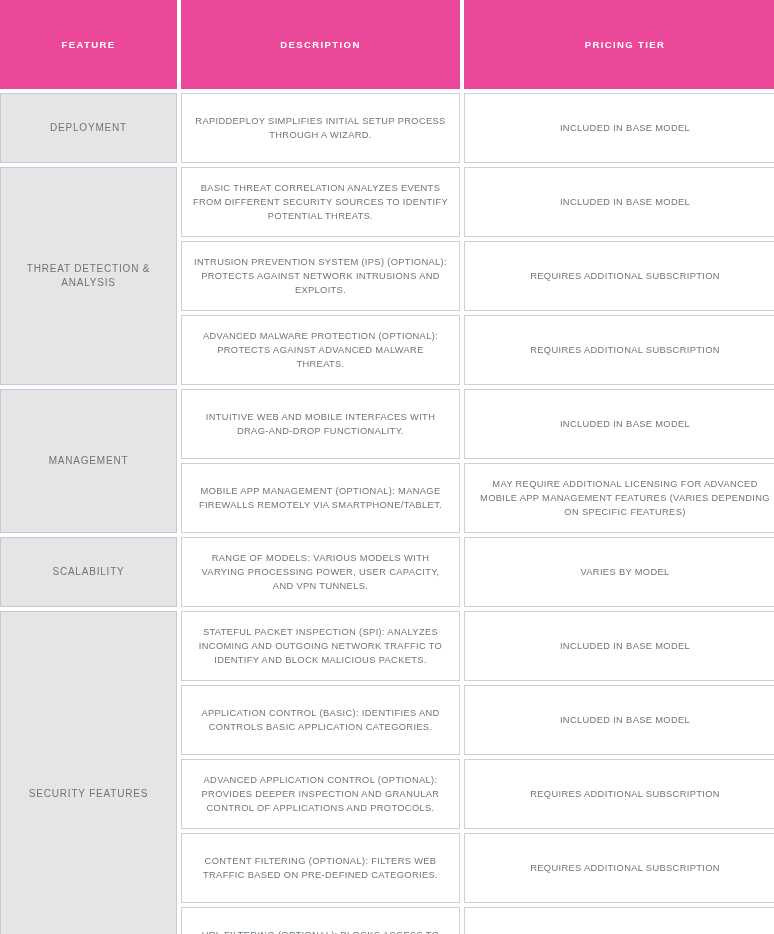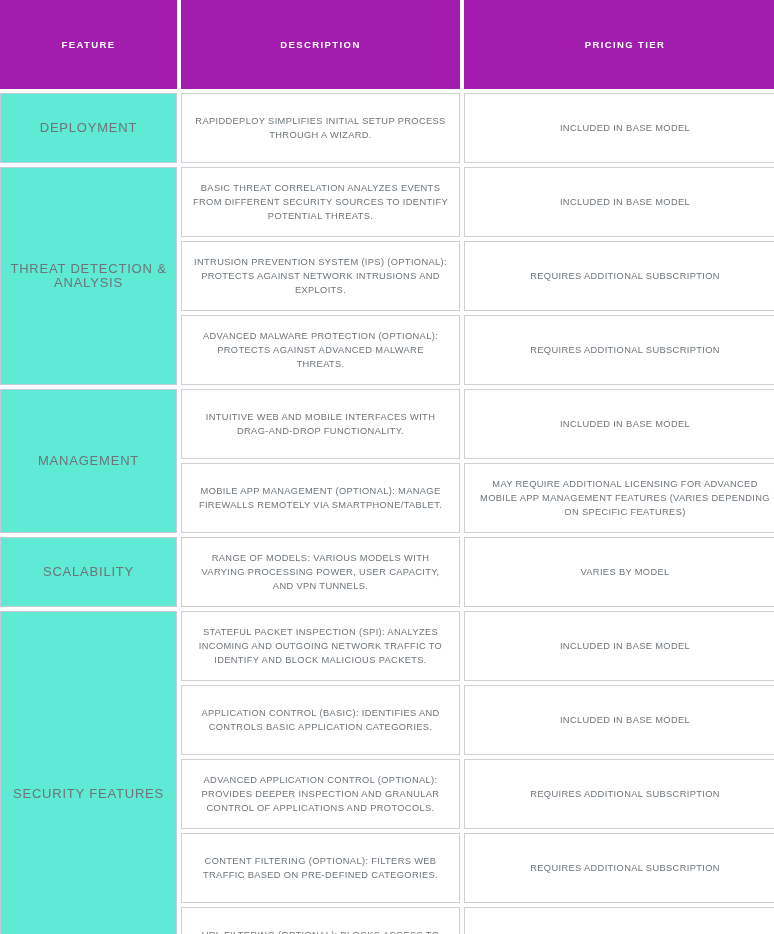--- a/index.html
+++ b/index.html
@@ -27,21 +27,21 @@
     border-spacing: 4px 4px;
     margin: -4px 0 0 -4px;
     table-layout: fixed;
   }
 
   col.col-feature  { width: 177px; }
   col.col-desc     { width: 279px; }
   col.col-pricing  { width: 322px; }
 
   th.head-cell {
-    background: #a21caf;
+    background: #ec4899;
     color: #ffffff;
     font-size: 9.5px;
     font-weight: bold;
     letter-spacing: 1.4px;
     text-transform: uppercase;
     text-align: center;
     vertical-align: middle;
     height: 89px;
     padding: 0 6px;
     border: none;
@@ -56,24 +56,24 @@
     line-height: 14px;
     letter-spacing: 0.35px;
     text-transform: uppercase;
     text-align: center;
     vertical-align: middle;
     padding: 6px 10px;
     box-sizing: border-box;
   }
 
   td.feature-cell {
-    background: #5eead4;
+    background: #e5e5e5;
     border: 1px solid #c3cada;
     color: #6e7479;
-    font-size: 13px;
+    font-size: 10px;
     line-height: 14px;
     letter-spacing: 0.8px;
     text-transform: uppercase;
     text-align: center;
     vertical-align: middle;
     padding: 6px 8px;
     box-sizing: border-box;
     margin-left: 48px;
   }
 

